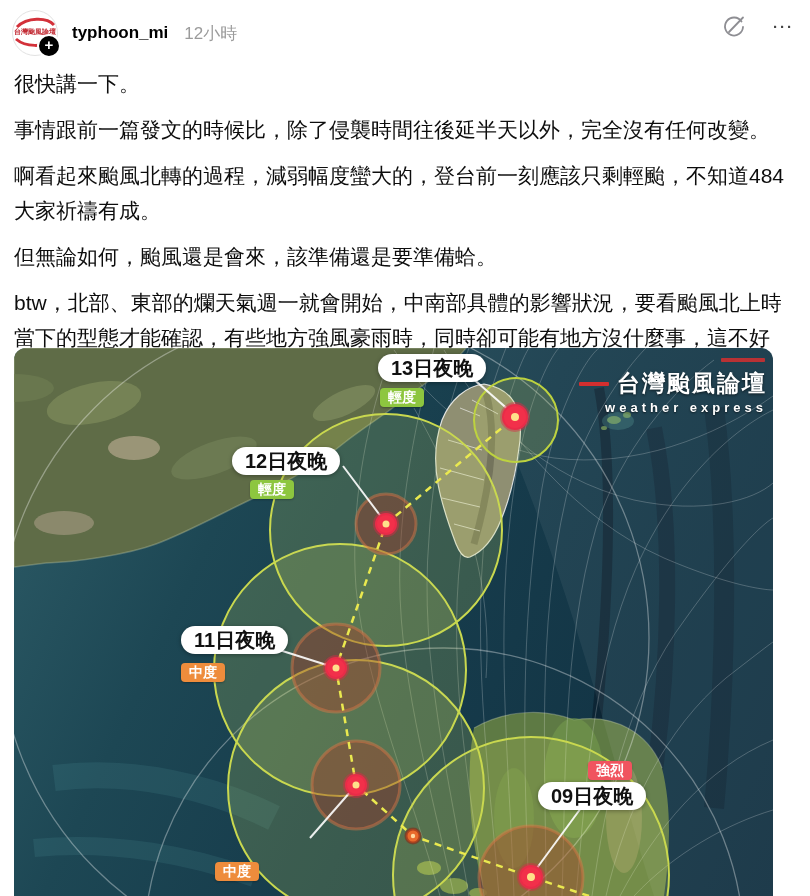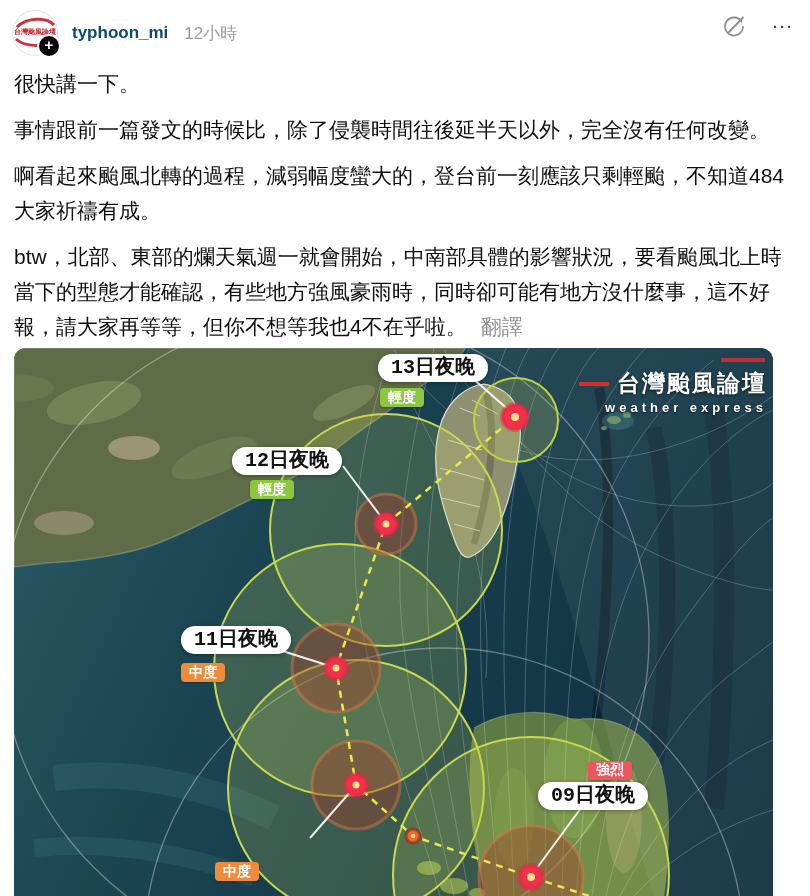--- a/index.html
+++ b/index.html
@@ -5,37 +5,37 @@
   html,body{margin:0;padding:0;}
   body{width:810px;height:896px;background:#fff;font-family:"Liberation Sans",sans-serif;overflow:hidden;position:relative;}
 
   
   .hdr{display:flex;align-items:center;padding:8px 14px 0 12px;height:50px;position:relative;}
   .avatar-wrap{position:relative;width:46px;height:46px;flex:0 0 auto;cursor:pointer;}
   .avatar{width:44px;height:44px;border-radius:50%;background:#fff;border:1px solid #e2e2e2;position:relative;overflow:hidden;}
   .avatar svg{position:absolute;left:0;top:0;}
   .avatar .logo-txt{position:absolute;left:0;right:0;top:16px;text-align:center;font-size:7px;font-weight:bold;color:#c22a33;letter-spacing:0;}
   .follow-badge{position:absolute;right:-3px;bottom:-2px;width:20px;height:20px;border-radius:50%;background:#000;border:2px solid #fff;color:#fff;font-size:15px;line-height:18px;text-align:center;font-weight:bold;}
-  .uname{margin-left:14px;font-size:17px;font-weight:bold;color:#0c4a6e;cursor:pointer;}
+  .uname{margin-left:14px;font-size:17px;font-weight:bold;color:#000000;cursor:pointer;}
   .tstamp{margin-left:16px;font-size:17px;color:#9b9b9b;}
   .hdr-right{position:absolute;right:16px;top:14px;display:flex;align-items:center;gap:26px;}
   .mute-ic{width:26px;height:26px;cursor:pointer;}
   .more-btn{color:#444;font-size:15px;letter-spacing:2px;font-weight:bold;cursor:pointer;line-height:26px;}
 
   
   .post-text{padding:8px 14px 0;font-size:21px;line-height:35px;color:#0d0d0d;}
   .post-text p{margin:0 0 11px 0;}
   .translate{color:#8e8e93;margin-left:14px;cursor:pointer;}
 
   
   .map{position:absolute;left:14px;top:348px;width:759px;height:548px;border-radius:12px 12px 0 0;overflow:hidden;cursor:pointer;
        background:linear-gradient(115deg,#2e5d68 0%,#1d4754 28%,#163b4b 55%,#102f40 100%);}
   .map svg.scene{position:absolute;left:0;top:0;}
 
-  .pill{position:absolute;background:#fff;color:#111;font-weight:bold;font-size:20px;line-height:26px;padding:1px 13px;border-radius:16px;box-shadow:0 1px 4px rgba(0,0,0,.35);white-space:nowrap;font-family:Liberation Mono, monospace;}
+  .pill{position:absolute;background:#fff;color:#111;font-weight:bold;font-size:20px;line-height:26px;padding:1px 13px;border-radius:16px;box-shadow:0 1px 4px rgba(0,0,0,.35);white-space:nowrap;}
   .badge{position:absolute;color:#fff;font-weight:bold;font-size:14px;line-height:17px;padding:1px 8px;border-radius:4px;box-shadow:0 1px 2px rgba(0,0,0,.25);white-space:nowrap;}
 
   .map-logo{position:absolute;right:6px;top:10px;text-align:right;color:#fff;}
   .map-logo .wm{display:block;height:4px;width:44px;background:#d32f2f;opacity:.85;margin:0 2px 6px auto;border-radius:1px;}
   .map-logo .row{display:flex;align-items:center;justify-content:flex-end;gap:8px;}
   .map-logo .dash{width:30px;height:4px;background:#d32f2f;border-radius:1px;}
   .map-logo .title{font-size:23px;font-weight:bold;letter-spacing:2px;text-shadow:0 1px 3px rgba(0,0,0,.65);}
   .map-logo .sub{font-size:13px;letter-spacing:4px;font-weight:bold;text-shadow:0 1px 2px rgba(0,0,0,.6);margin-top:1px;}
 </style>
 </head>
@@ -60,20 +60,21 @@
       <line x1="8" y1="18" x2="22" y2="3.5" stroke="#8e8e93" stroke-width="1.8" stroke-linecap="round"></line>
     </svg>
     <span class="more-btn">···</span>
   </div>
 </div>
 
 <div class="post-text">
   <p>很快講一下。</p>
   <p>事情跟前一篇發文的時候比，除了侵襲時間往後延半天以外，完全沒有任何改變。</p>
   <p>啊看起來颱風北轉的過程，減弱幅度蠻大的，登台前一刻應該只剩輕颱，不知道484大家祈禱有成。</p>
+  <p>但無論如何，颱風還是會來，該準備還是要準備蛤。</p>
   <p><span>btw，北部、東部的爛天氣週一就會開始，中南部具體的影響狀況，要看颱風北上時當下的型態才能確認，有些地方強風豪雨時，同時卻可能有地方沒什麼事，這不好報，請大家再等等，但你不想等我也4不在乎啦。</span><span class="translate">翻譯</span></p>
 </div>
 
 <div class="map">
 
   <svg class="scene" width="759" height="548" viewBox="0 0 759 548">
 
     <g>
       <path d="M585,40 C600,120 595,260 580,400" stroke="rgba(5,18,32,.45)" stroke-width="10" fill="none"></path>
       <path d="M640,80 C660,180 655,320 640,430" stroke="rgba(5,18,32,.3)" stroke-width="16" fill="none"></path>
@@ -206,21 +207,21 @@
 
   <div class="pill" style="left:364px;top:6px">13日夜晚</div>
   <div class="pill" style="left:218px;top:99px">12日夜晚</div>
   <div class="pill" style="left:167px;top:278px">11日夜晚</div>
   <div class="pill" style="left:524px;top:434px">09日夜晚</div>
 
   <div class="badge" style="left: 366px; top: 40px; background: rgb(141, 198, 63);">輕度</div>
   <div class="badge" style="left: 236px; top: 132px; background: rgb(141, 198, 63);">輕度</div>
   <div class="badge" style="left: 167px; top: 315px; background: rgb(238, 140, 60);">中度</div>
   <div class="badge" style="left: 201px; top: 514px; background: rgb(238, 140, 60);">中度</div>
-  <div class="badge" style="left: 574px; top: 413px; background: rgb(240, 84, 95); font-family: Liberation Mono, monospace;">強烈</div>
+  <div class="badge" style="left: 574px; top: 413px; background: rgb(240, 84, 95);">強烈</div>
 
   <div class="map-logo">
     <span class="wm"></span>
     <div class="row">
       <span class="dash"></span>
       <span class="title">台灣颱風論壇</span>
     </div>
     <div class="sub">weather express</div>
   </div>
 </div>

